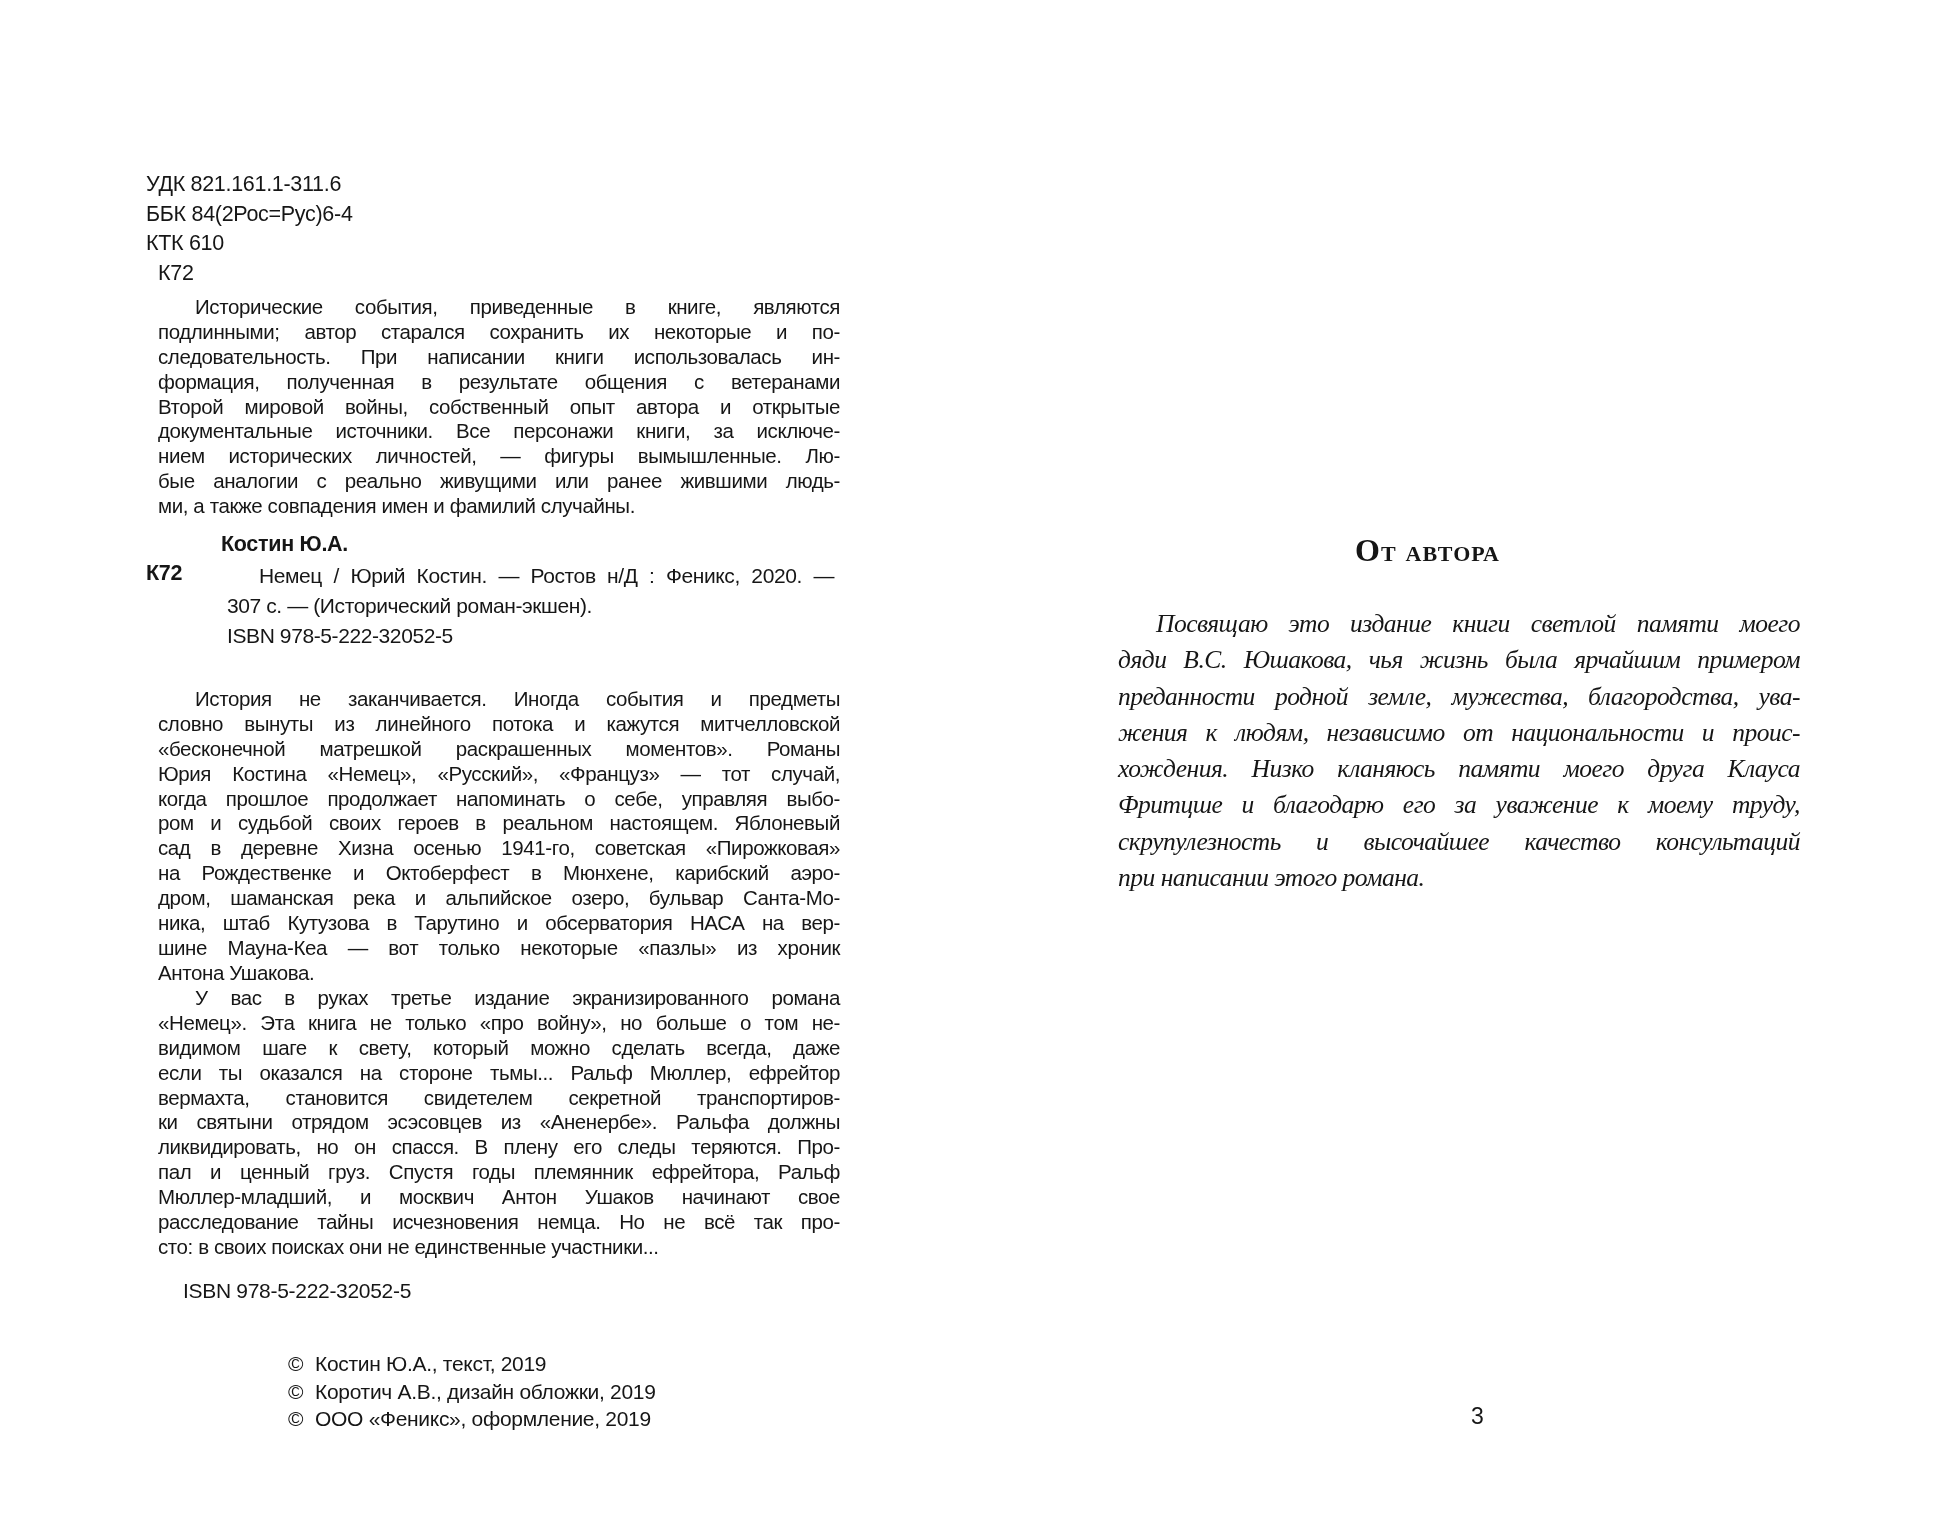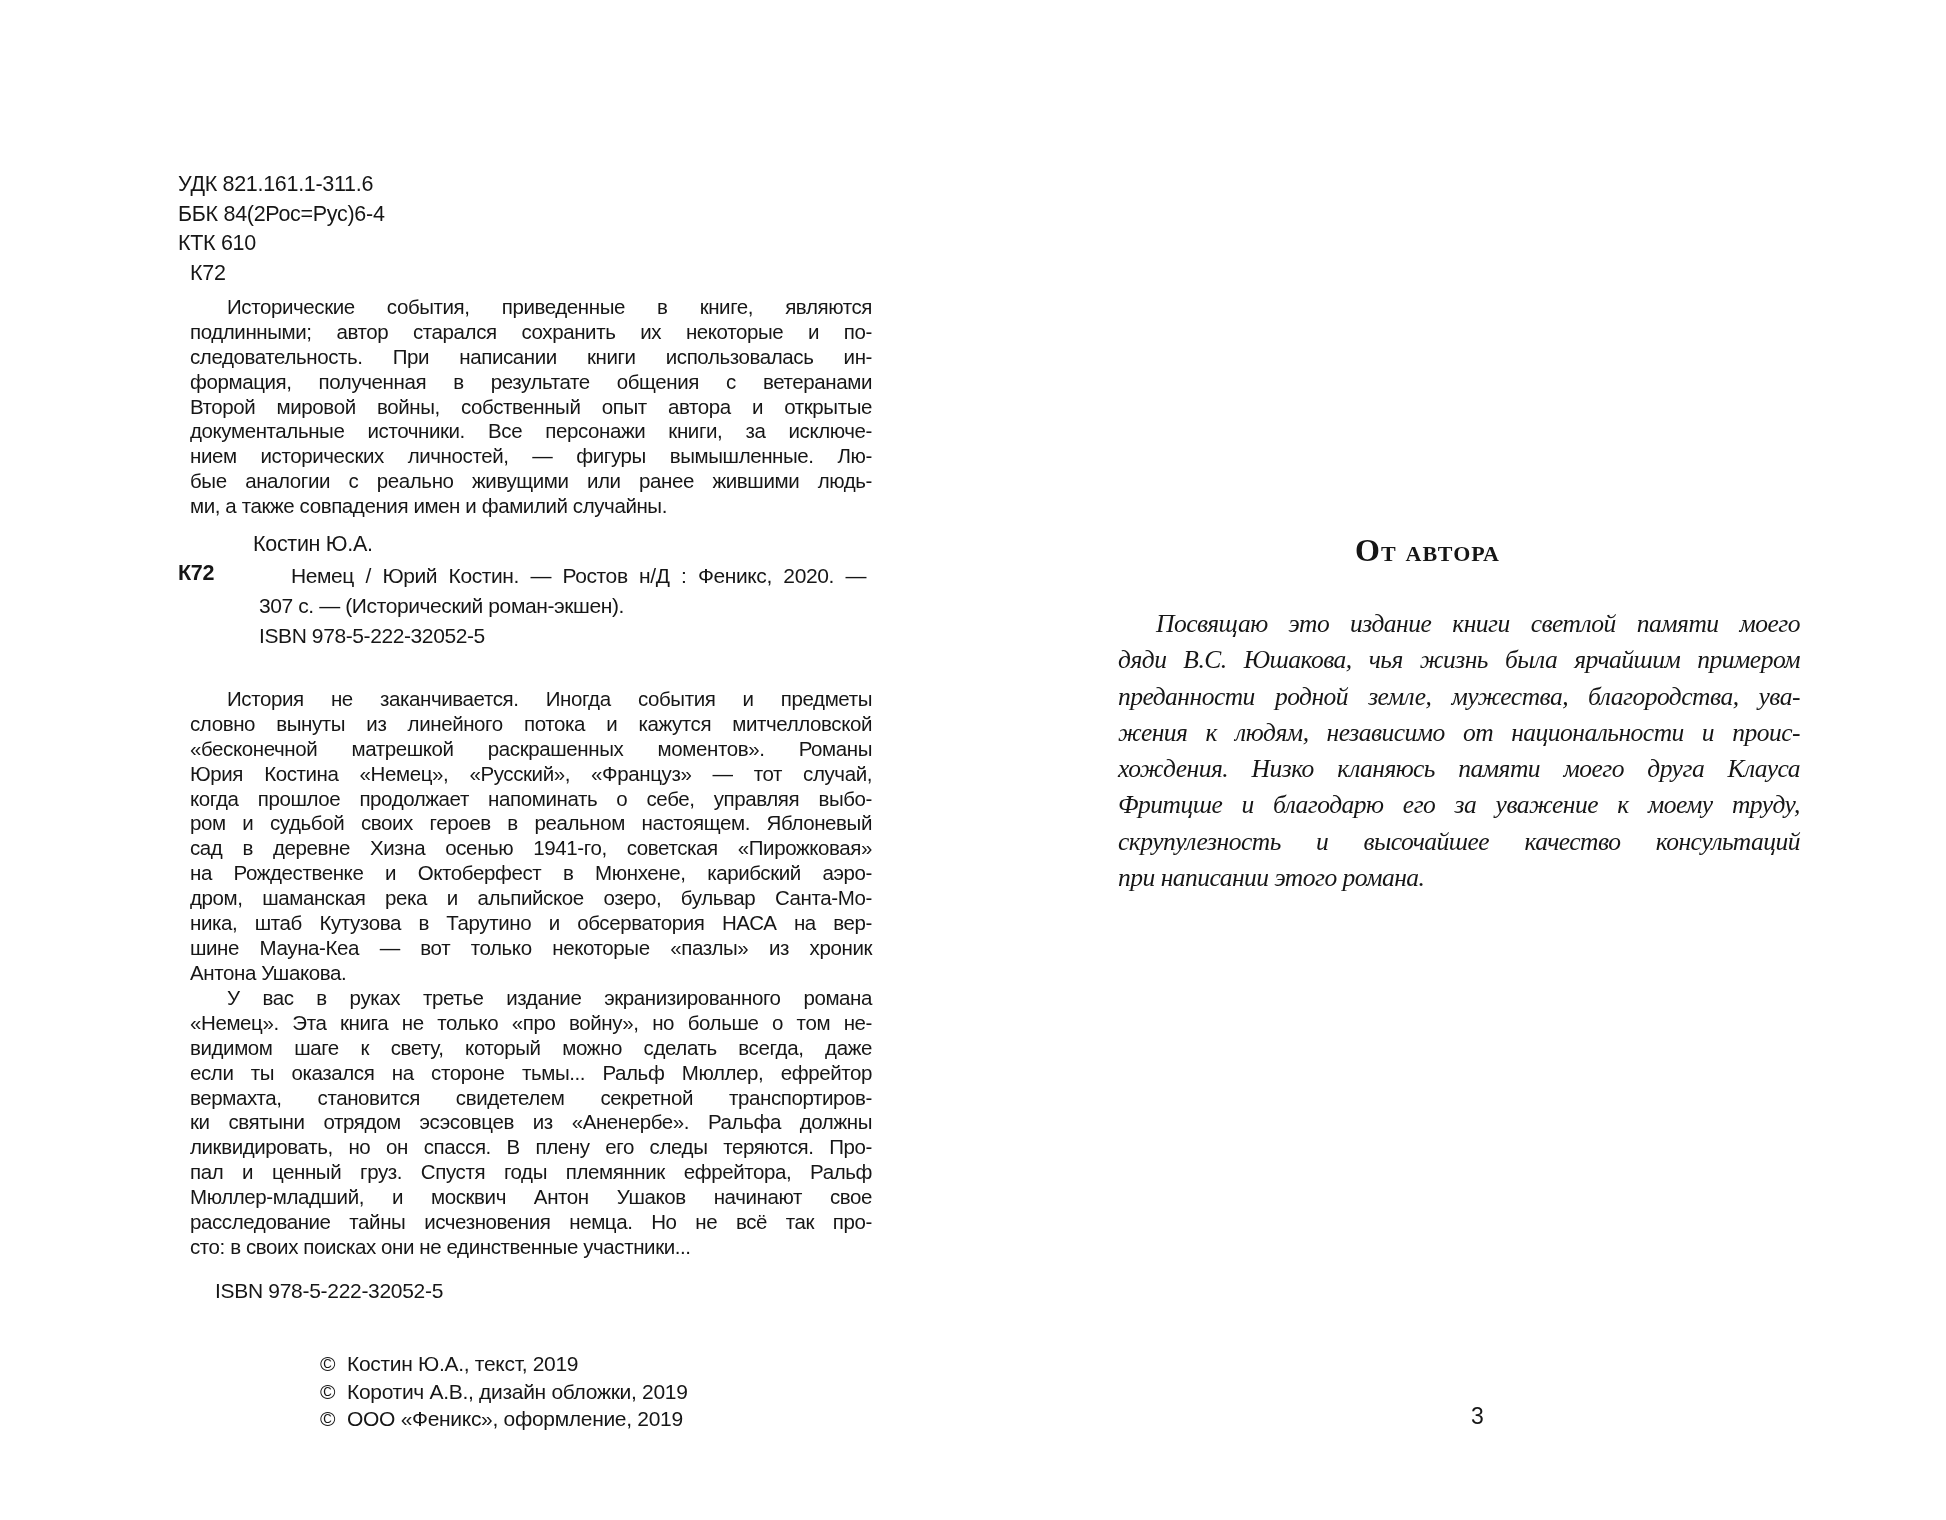--- a/index.html
+++ b/index.html
@@ -1,31 +1,31 @@
 <!DOCTYPE html>
 <html><head>
 <meta charset="utf-8">
 <style>
   html, body { margin: 0; padding: 0; background: #ffffff; }
   body { width: 1946px; height: 1520px; position: relative; overflow: hidden; color: #161616; }
   .page { position: absolute; top: 0; height: 1520px; }
-  .page-left { left: 0; width: 973px; margin-left: 32px; }
+  .page-left { left: 0; width: 973px; }
   .sans { font-family: "Liberation Sans", "DejaVu Sans", sans-serif; }
   .serif { font-family: "Liberation Serif", "DejaVu Serif", serif; }
   .codes { position: absolute; left: 146px; top: 170px; }
   .codes div { height: 29.5px; line-height: 29.5px; font-size: 21.5px; letter-spacing: -0.3px; }
   .codes .k72small { padding-left: 12px; }
 
   .block { position: absolute; left: 158px; width: 682px; }
   .line { display: block; height: 24.9px; line-height: 24.9px; font-size: 20.5px;
           text-align: justify; text-align-last: justify; white-space: nowrap; letter-spacing: -0.4px; }
   .line.last { text-align-last: left; }
   .line.indent { padding-left: 37px; }
 
-  .biblio-author { position: absolute; left: 221px; top: 532px; font-weight: normal; font-size: 21.5px; letter-spacing: -0.3px; }
+  .biblio-author { position: absolute; left: 221px; top: 532px; font-weight: bold; font-size: 21.5px; letter-spacing: -0.3px; }
   .biblio-k72 { position: absolute; left: 146px; top: 561px; font-weight: bold; font-size: 21.5px; letter-spacing: -0.3px; }
   .biblio-lines { position: absolute; left: 227px; top: 561px; width: 607px; }
   .biblio-lines .bl { height: 29.5px; line-height: 29.5px; font-size: 21px; white-space: nowrap; letter-spacing: -0.4px; }
   .biblio-lines .bl.first { padding-left: 32px; text-align: justify; text-align-last: justify; }
 
   .bottom-isbn { position: absolute; left: 183px; top: 1279px; font-size: 21px; letter-spacing: -0.3px; }
   .copyrights { position: absolute; left: 288px; top: 1350px; }
   .copyrights .cr { height: 27.5px; line-height: 27.5px; font-size: 21px; white-space: nowrap; letter-spacing: -0.3px; }
   .copyrights .sym { display: inline-block; width: 27px; }
 

